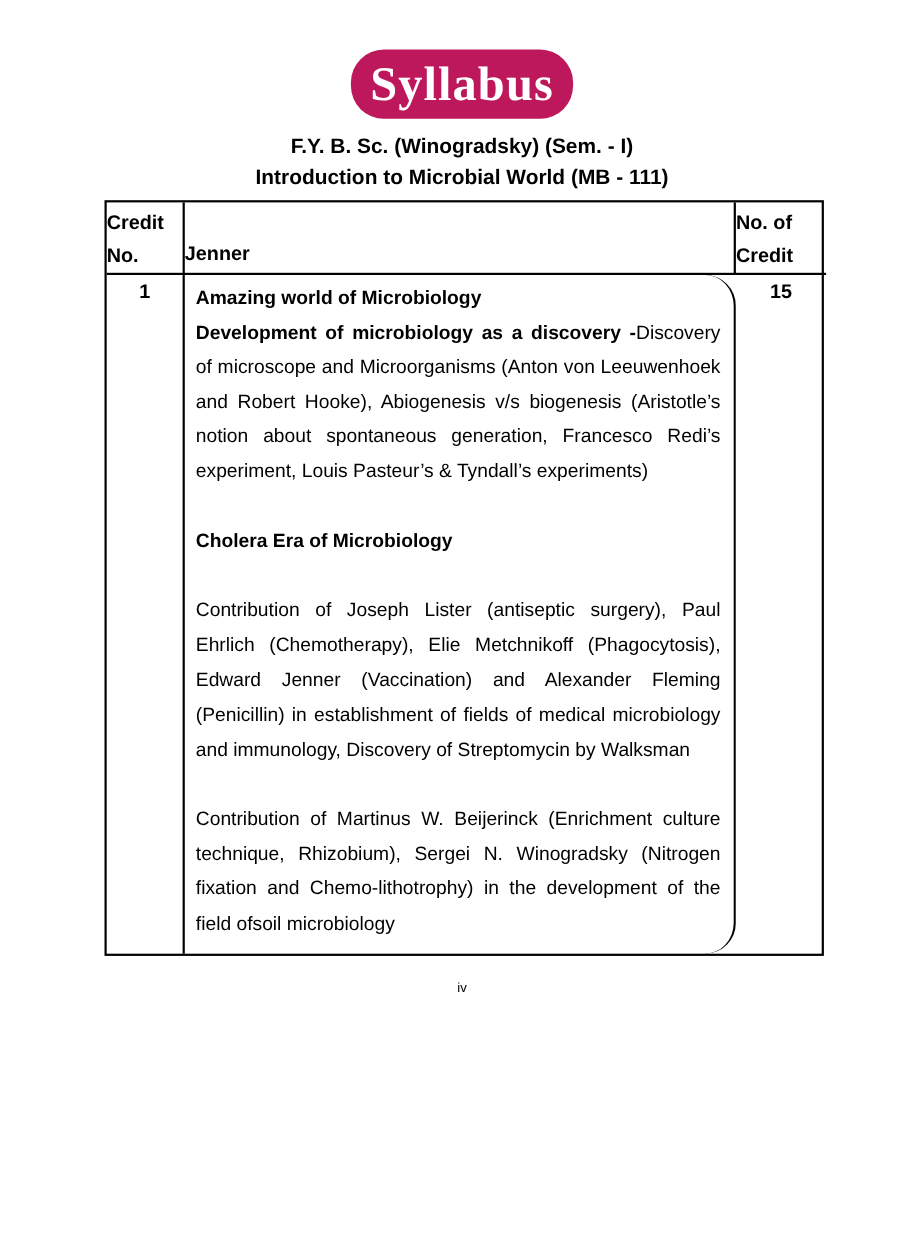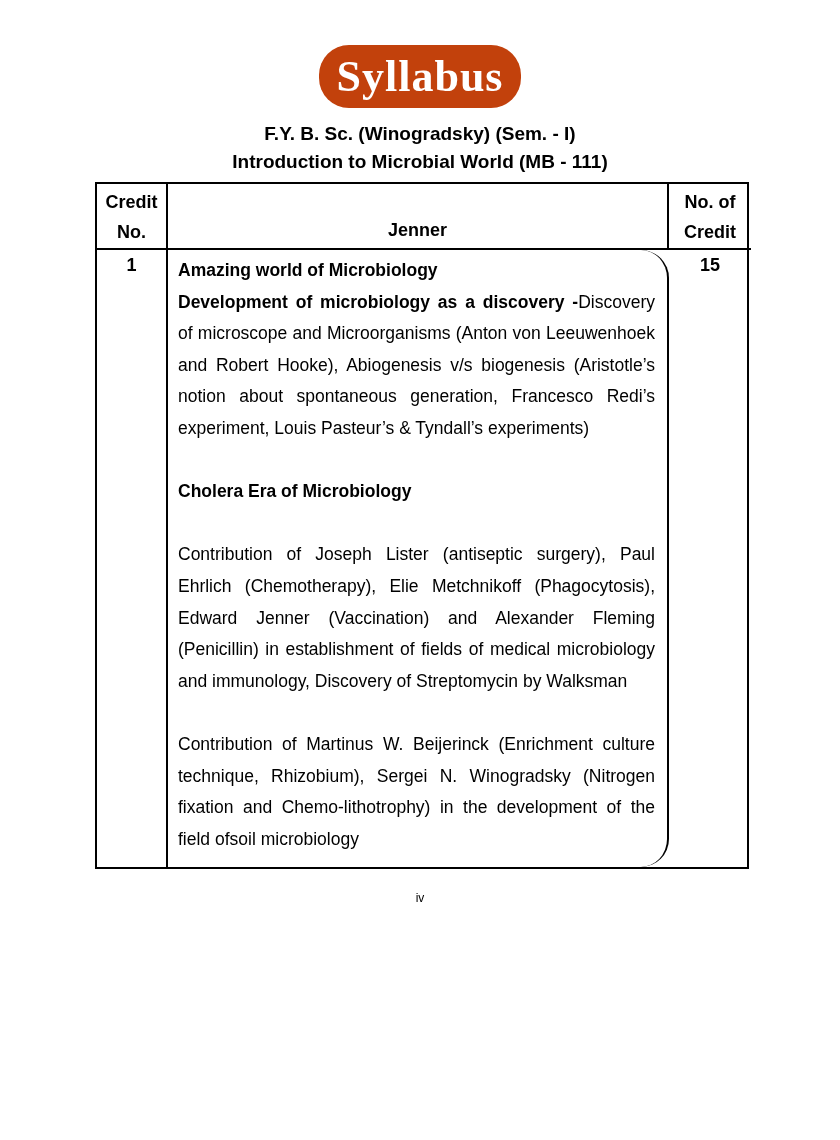--- a/index.html
+++ b/index.html
@@ -14,21 +14,21 @@
   .page {
     width: 840px;
     height: 1140px;
     padding-top: 45px;
     position: relative;
   }
   
   .banner {
     width: 202px;
     height: 63px;
-    background: #c2410c;
+    background: #be185d;
     margin: 0 auto;
     display: flex;
     align-items: center;
     justify-content: center;
     border-radius: 30px;
   }
   .banner-text {
     font-family: "Liberation Serif", serif;
     font-weight: bold;
     font-size: 44px;
@@ -55,21 +55,21 @@
   .cell {
     border-right: 2px solid #000;
   }
   .cell.last { border-right: none; }
   .hcell {
     border-bottom: 2px solid #000;
     height: 66px;
     font-weight: bold;
     font-size: 18px;
     line-height: 30px;
-    text-align: center;
+    text-align: left;
     display: flex;
     flex-direction: column;
     justify-content: flex-start;
     padding-top: 3px;
   }
   .hcell.bottom {
     justify-content: flex-end;
     padding-bottom: 3px;
   }
   .bcell {

